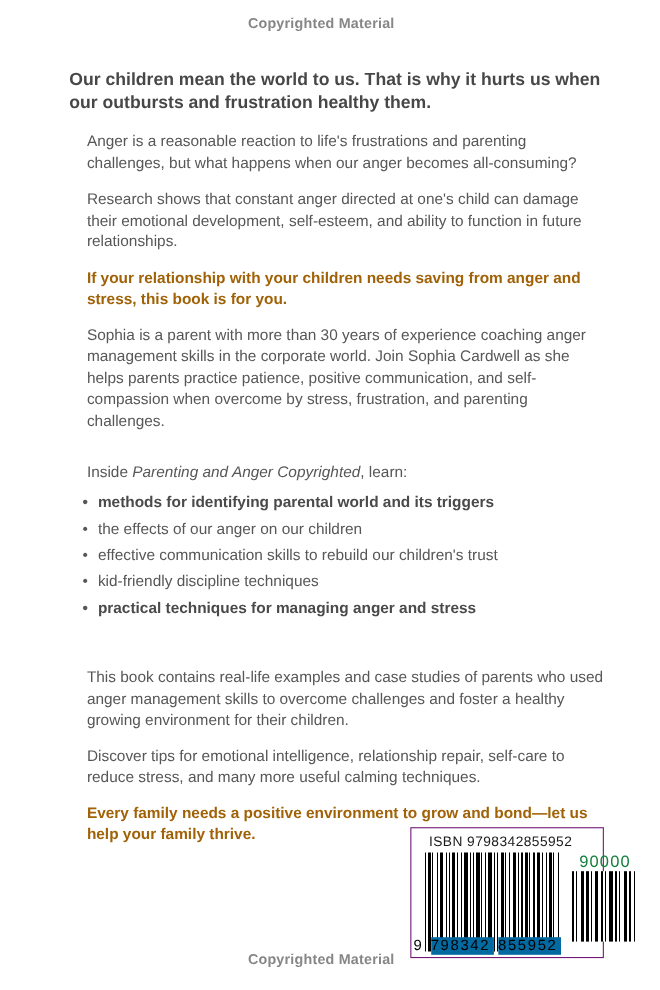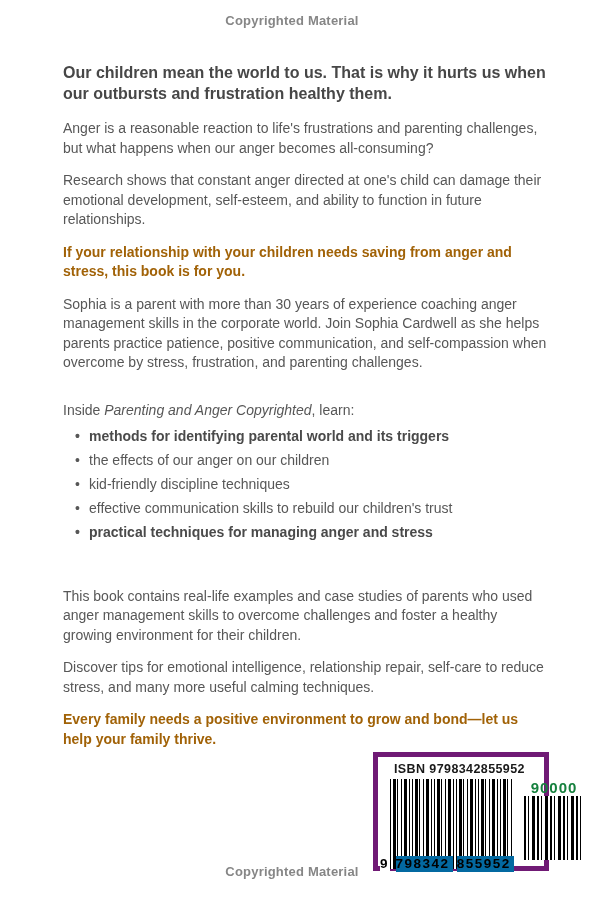--- a/index.html
+++ b/index.html
@@ -19,43 +19,42 @@
   .banner-bottom{top:864px;}
 
   .content{
     position:absolute;left:63px;top:62px;width:487px;
     color:#575757;font-size:14px;line-height:19.5px;
   }
   .headline{
     margin:0 0 15px 0;
     font-size:16px;line-height:21px;font-weight:700;color:#474747;
   }
-  .content p{margin:0 0 13px 0;}
+  .content p{margin:0 0 13px 16px;}
   p.bold-para{font-weight:700;color:#a16207;}
   p.sophia{margin-bottom:28px;}
   p.learn-intro{margin-bottom:7px;}
   .italic{font-style:italic;}
 
   ul.bullets{
     list-style:none;margin:0 0 44px 0;padding:0 0 0 12px;
   }
   ul.bullets li{
     position:relative;margin:0 0 4.5px 0;padding-left:14px;line-height:19.5px;
   }
   ul.bullets li::before{
     content:"\2022";position:absolute;left:0;top:0;color:#575757;
   }
   ul.bullets li.bold{font-weight:700;color:#4a4a4a;}
   ul.bullets li.bold::before{font-weight:700;}
 
   .barcode-box{
     position:absolute;left:373px;top:752px;width:176px;height:119px;
-    box-sizing:border-box;border:5px solid #701a75;background:#fff;
+    box-sizing:border-box;border:1px solid #701a75;background:#fff;
     color:#111;
-    font-weight:bold;
   }
   .isbn-label{
     margin:5px 0 3px 16px;font-size:12.5px;letter-spacing:.4px;color:#1a1a1a;
     white-space:nowrap;
   }
   .barcode-row{display:flex;align-items:flex-start;padding-left:12px;}
   .main-code{position:relative;width:124px;height:90px;}
   .bars-main{
     width:124px;height:90px;
     background:repeating-linear-gradient(90deg,
@@ -108,22 +107,22 @@
 
     <p class="bold-para">If your relationship with your children needs saving from anger and stress, this book is for you.</p>
 
     <p class="sophia">Sophia is a parent with more than 30 years of experience coaching anger management skills in the corporate world. Join Sophia Cardwell as she helps parents practice patience, positive communication, and self-compassion when overcome by stress, frustration, and parenting challenges.</p>
 
     <p class="learn-intro"><span>Inside </span><span class="italic">Parenting and Anger Copyrighted</span><span>, learn:</span></p>
 
     <ul class="bullets">
       <li class="bold">methods for identifying parental world and its triggers</li>
       <li>the effects of our anger on our children</li>
+      <li>effective communication skills to rebuild our children's trust</li>
       <li>kid-friendly discipline techniques</li>
-      <li>effective communication skills to rebuild our children's trust</li>
       <li class="bold">practical techniques for managing anger and stress</li>
     </ul>
 
     <p>This book contains real-life examples and case studies of parents who used anger management skills to overcome challenges and foster a healthy growing environment for their children.</p>
 
     <p>Discover tips for emotional intelligence, relationship repair, self-care to reduce stress, and many more useful calming techniques.</p>
 
     <p class="bold-para">Every family needs a positive environment to grow and bond—let us help your family thrive.</p>
 
   </div>

